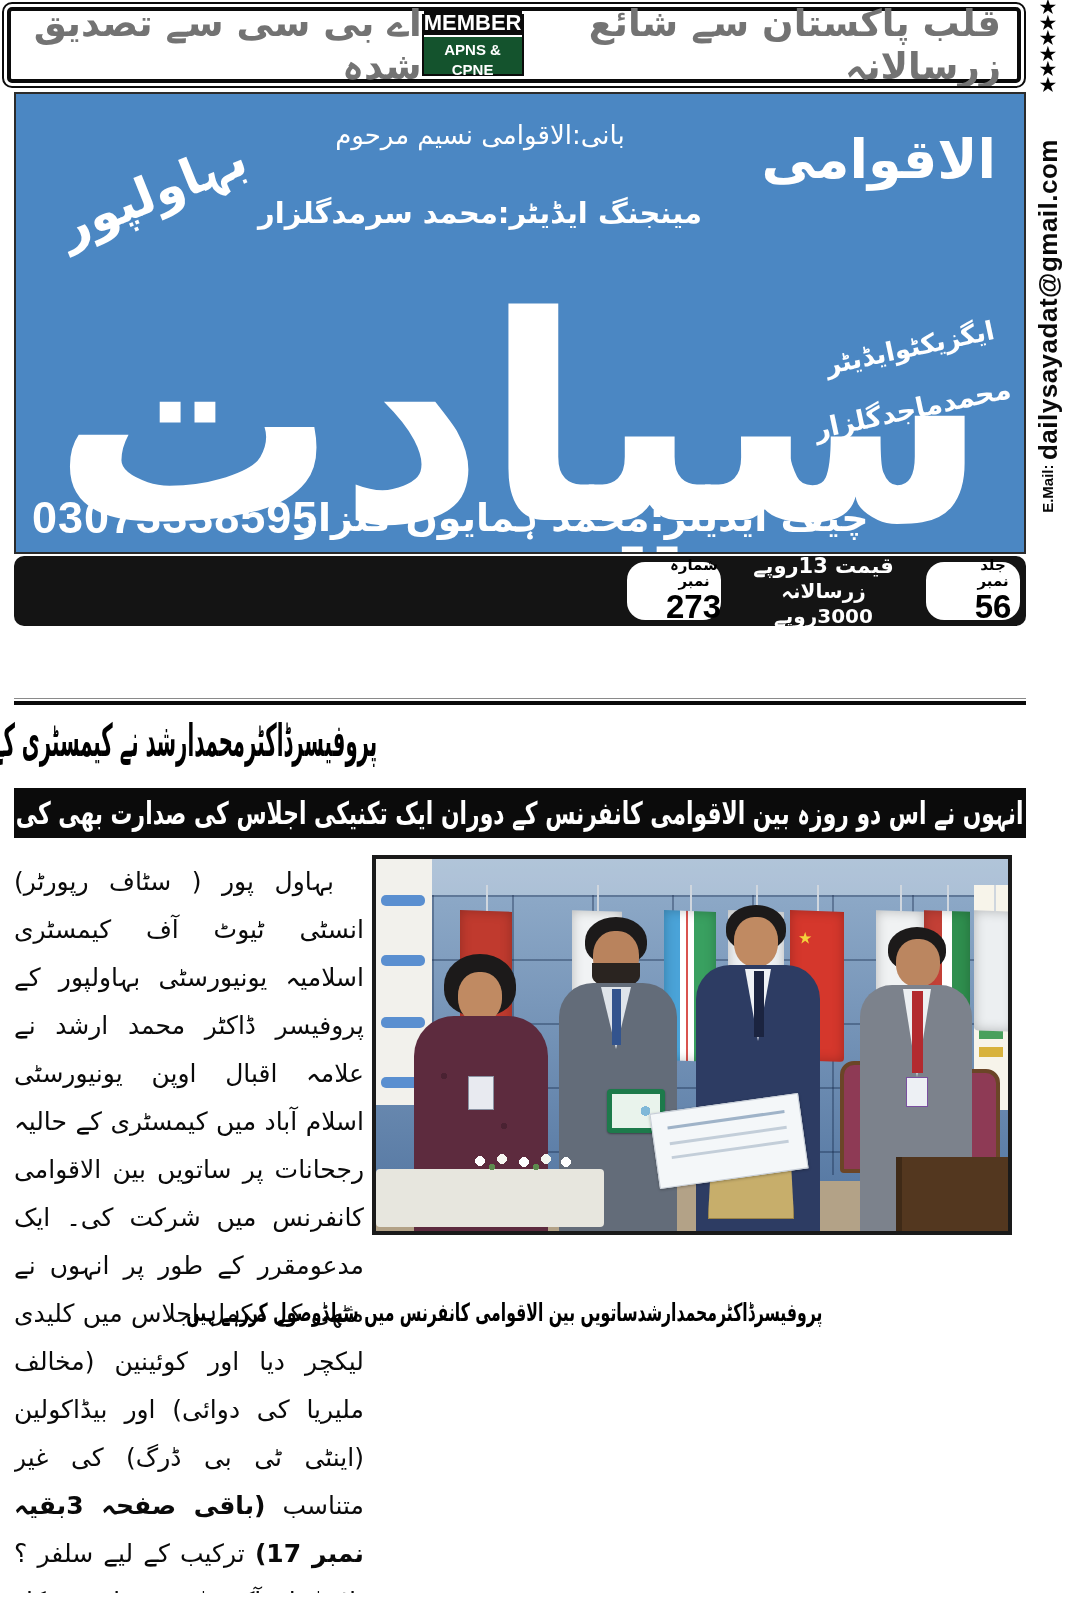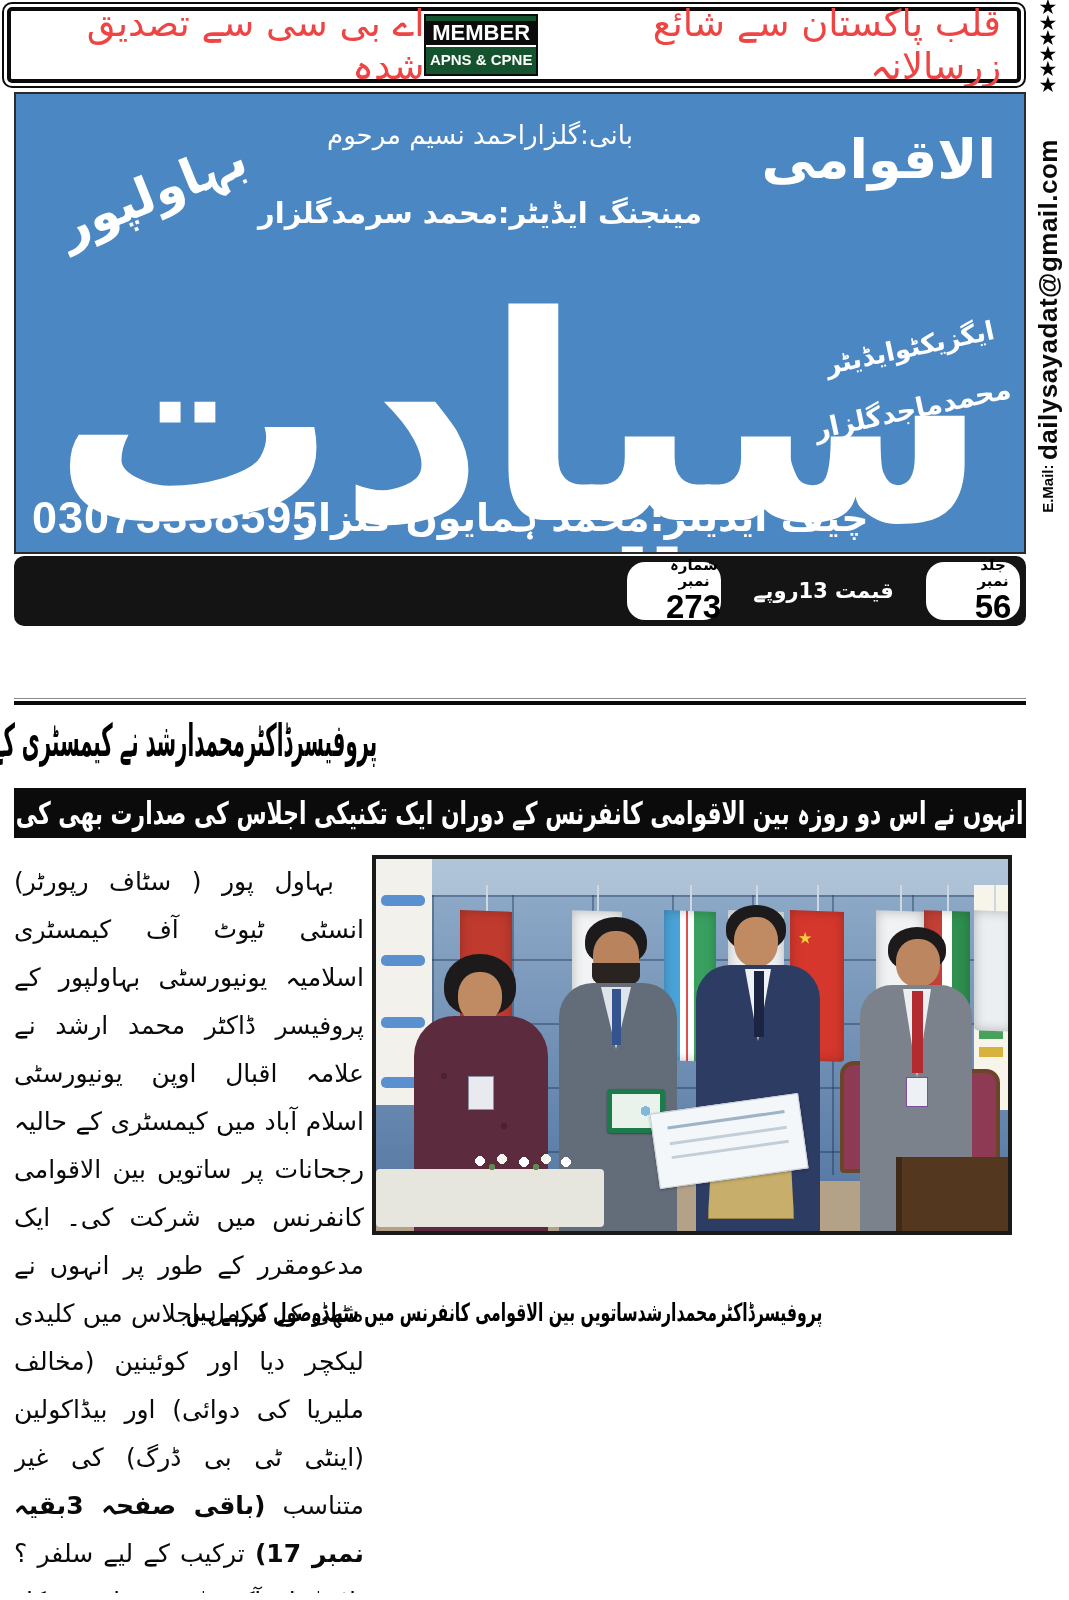--- a/index.html
+++ b/index.html
@@ -6,21 +6,21 @@
   body { background:#ffffff; font-family:"DejaVu Sans", sans-serif; }
   .page { position:relative; width:1069px; height:1600px; background:#fff; overflow:hidden; }
 
   [data-fit] { display:inline-block; white-space:nowrap; }
 
   
   .topbar { position:absolute; left:7px; top:7px; width:1014px; height:76px;
             border:4px solid #0b0b0b; outline:2px solid #0b0b0b; outline-offset:3px;
             border-radius:5px; background:#fff; display:flex; direction:rtl;
             align-items:center; justify-content:space-between; padding:0 16px; }
-  .topbar .slogan { font-size:37px; font-weight:normal; color:#ef4444; }
+  .topbar .slogan { font-size:37px; font-weight:bold; color:#737373; }
   .memberbox { width:120px; height:62px; background:#14532d; border:2px solid #0b0b0b;
                display:flex; flex-direction:column; justify-content:center; gap:3px;
                text-align:center; direction:ltr; }
   .memberbox .m1 { color:#fff; font-family:"Liberation Sans",sans-serif; font-weight:bold; font-size:22px; line-height:24px; background:#0b0b0b; border-bottom:2px solid #fff;}
   .memberbox .m2 { color:#fff; font-family:"Liberation Sans",sans-serif; font-weight:bold; font-size:15px; line-height:20px;}
 
   
   .right-strip { position:absolute; right:0; top:0; width:42px; height:560px; }
   .stars { position:absolute; top:0; right:4px; width:34px; text-align:center;
            font-size:21px; line-height:15.5px; color:#000; letter-spacing:0; }
@@ -174,40 +174,41 @@
       <span class="rot">
         <b class="lbl">E.Mail:</b>
         <span class="adr">dailysayadat@gmail.com</span>
       </span>
     </div>
   </div>
 
   <div class="masthead">
     <div class="m-daily">الاقوامی</div>
     <div class="m-city">بہاولپور</div>
-    <div class="m-founder">بانی:گلزاراحمد نسیم مرحوم</div>
+    <div class="m-founder">بانی:الاقوامی نسیم مرحوم</div>
     <div class="m-managing">مینجنگ ایڈیٹر:محمد سرمدگلزار</div>
     <div class="m-title-wrap">
       <span class="m-title" data-fit="">سیادت</span>
     </div>
     <div class="m-exec">
       <span class="l1">ایگزیکٹوایڈیٹر</span>
       <span class="l2">محمدماجدگلزار</span>
     </div>
     <div class="m-chief">چیف ایڈیٹر:محمد ہمایوں گلزار</div>
     <div class="m-phone">03073338595</div>
   </div>
 
   <div class="datebar">
     <div class="db-pill">
       <span class="lbl">جلد نمبر</span>
       <span class="num">56</span>
     </div>
     <div class="db-price">
       <span class="p1">قیمت 13روپے</span>
+      <span class="p2">زرسالانہ 3000روپے</span>
     </div>
     <div class="db-pill">
       <span class="lbl">شمارہ نمبر</span>
       <span class="num">273</span>
     </div>
   </div>
 
   <div class="rule"></div>
   <div class="headline">
     <span data-fit="" style="transform-origin: center center; transform: scaleX(0.437);">پروفیسرڈاکٹرمحمدارشد نے کیمسٹری کے حالیہ رجحانات پرساتویں بین الاقوامی کانفرنس میں شرکت کی</span>

